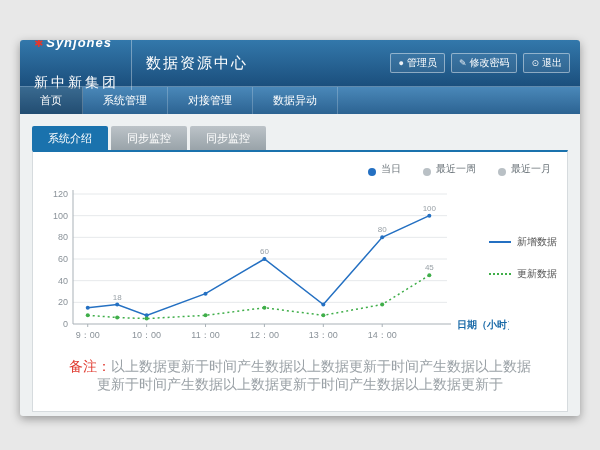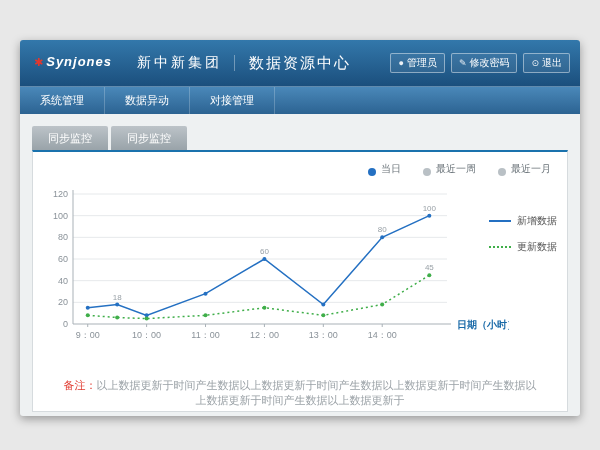--- a/index.html
+++ b/index.html
@@ -5,21 +5,21 @@
   * { margin:0; padding:0; box-sizing:border-box; }
   html,body { width:600px; height:450px; overflow:hidden; }
   body { background:#e8e8e8; font-family:"Liberation Sans","DejaVu Sans",sans-serif; }
 
   .window { position:absolute; left:20px; top:40px; width:560px; height:376px;
             background:#eef1f2; border-radius:3px; overflow:hidden;
             box-shadow:0 3px 10px rgba(0,0,0,.35); }
 
   
   .hdr { height:46px; background:linear-gradient(#3378ab,#1b4f7d); display:flex; align-items:center; padding:0 10px; }
-  .logo { display:flex; flex-direction:row; line-height:1.1; padding:0 12px 0 4px; border-right:1px solid rgba(255,255,255,.35);gap:25px; }
+  .logo { display:flex; flex-direction:column; line-height:1.1; padding:0 12px 0 4px; border-right:1px solid rgba(255,255,255,.35);gap:25px; }
   .logo-top { color:#fff; font-size:13px; font-weight:bold; font-style:italic; letter-spacing:1px; }
   .logo-mark { color:#e5372c; font-style:normal; margin-right:2px; font-size:11px; }
   .logo-sub { color:#fff; font-size:14px; font-weight:normal; letter-spacing:3px; }
   .app-title { color:#fff; font-size:15px; margin-left:14px; letter-spacing:2px;text-align:right; }
   .hdr-actions { margin-left:auto; display:flex; gap:6px; }
   .hdr-btn { display:flex; align-items:center; gap:3px; color:#fff; font-size:10px;
              border:1px solid rgba(255,255,255,.45); border-radius:2px; padding:2px 7px;
              background:rgba(255,255,255,.07); cursor:pointer; }
   .hdr-btn .ic { font-size:9px; opacity:.9; }
 
@@ -41,27 +41,27 @@
   
   .legend-opts { display:flex; justify-content:flex-end; gap:22px; padding:10px 16px 0 0; }
   .legend-opt { display:flex; align-items:flex-end; gap:5px; font-size:10px; color:#6b747a; cursor:pointer; }
   .dot { width:8px; height:8px; border-radius:50%; background:#b9c0c5; }
   .legend-opt.active .dot { background:#2470c2; }
 
   .ylabel { font-size:10px; font-weight:bold; color:#1a6aa8; margin:2px 0 0 18px; }
 
   .chart-row { position:relative; margin-top:4px; }
   #chart-svg { display:block; margin-left:6px; }
-  .series-legend { position:absolute; right:10px; top:34px; display:flex; flex-direction:column; gap:12px; }
+  .series-legend { position:absolute; right:10px; top:55px; display:flex; flex-direction:column; gap:18px; }
   .series-item { display:flex; align-items:center; gap:6px; font-size:10px; color:#555; cursor:pointer; }
   .sample { width:22px; height:0; }
   .sample.solid { border-top:2px solid #2470c2; }
   .sample.dotted { border-top:2px dotted #3fae49; }
 
-  .note { text-align:center; font-size:11px; color:#9aa1a6; margin-top:28px; padding:0 30px; }
+  .note { text-align:center; font-size:14px; color:#9aa1a6; margin-top:8px; padding:0 30px; }
   .note .red { color:#e03a2f; }
 
   svg text { font-family:"Liberation Sans","DejaVu Sans",sans-serif; }
 </style>
 </head>
 <body>
 
 <div class="window">
 
   <div class="hdr">
@@ -80,26 +80,28 @@
         <span>修改密码</span>
       </div>
       <div class="hdr-btn">
         <span class="ic">⊙</span>
         <span>退出</span>
       </div>
     </div>
   </div>
 
   <ul class="nav">
+    <li class="active">首页</li>
     <li>系统管理</li>
+    <li>对接管理</li>
     <li>数据异动</li>
-    <li>对接管理</li>
   </ul>
 
   <div class="tabs">
+    <div class="tab active">系统介绍</div>
     <div class="tab">同步监控</div>
     <div class="tab">同步监控</div>
   </div>
 
   <div class="panel">
 
     <div class="legend-opts">
       <div class="legend-opt active">
         <span class="dot"></span>
         <span>当日</span>

